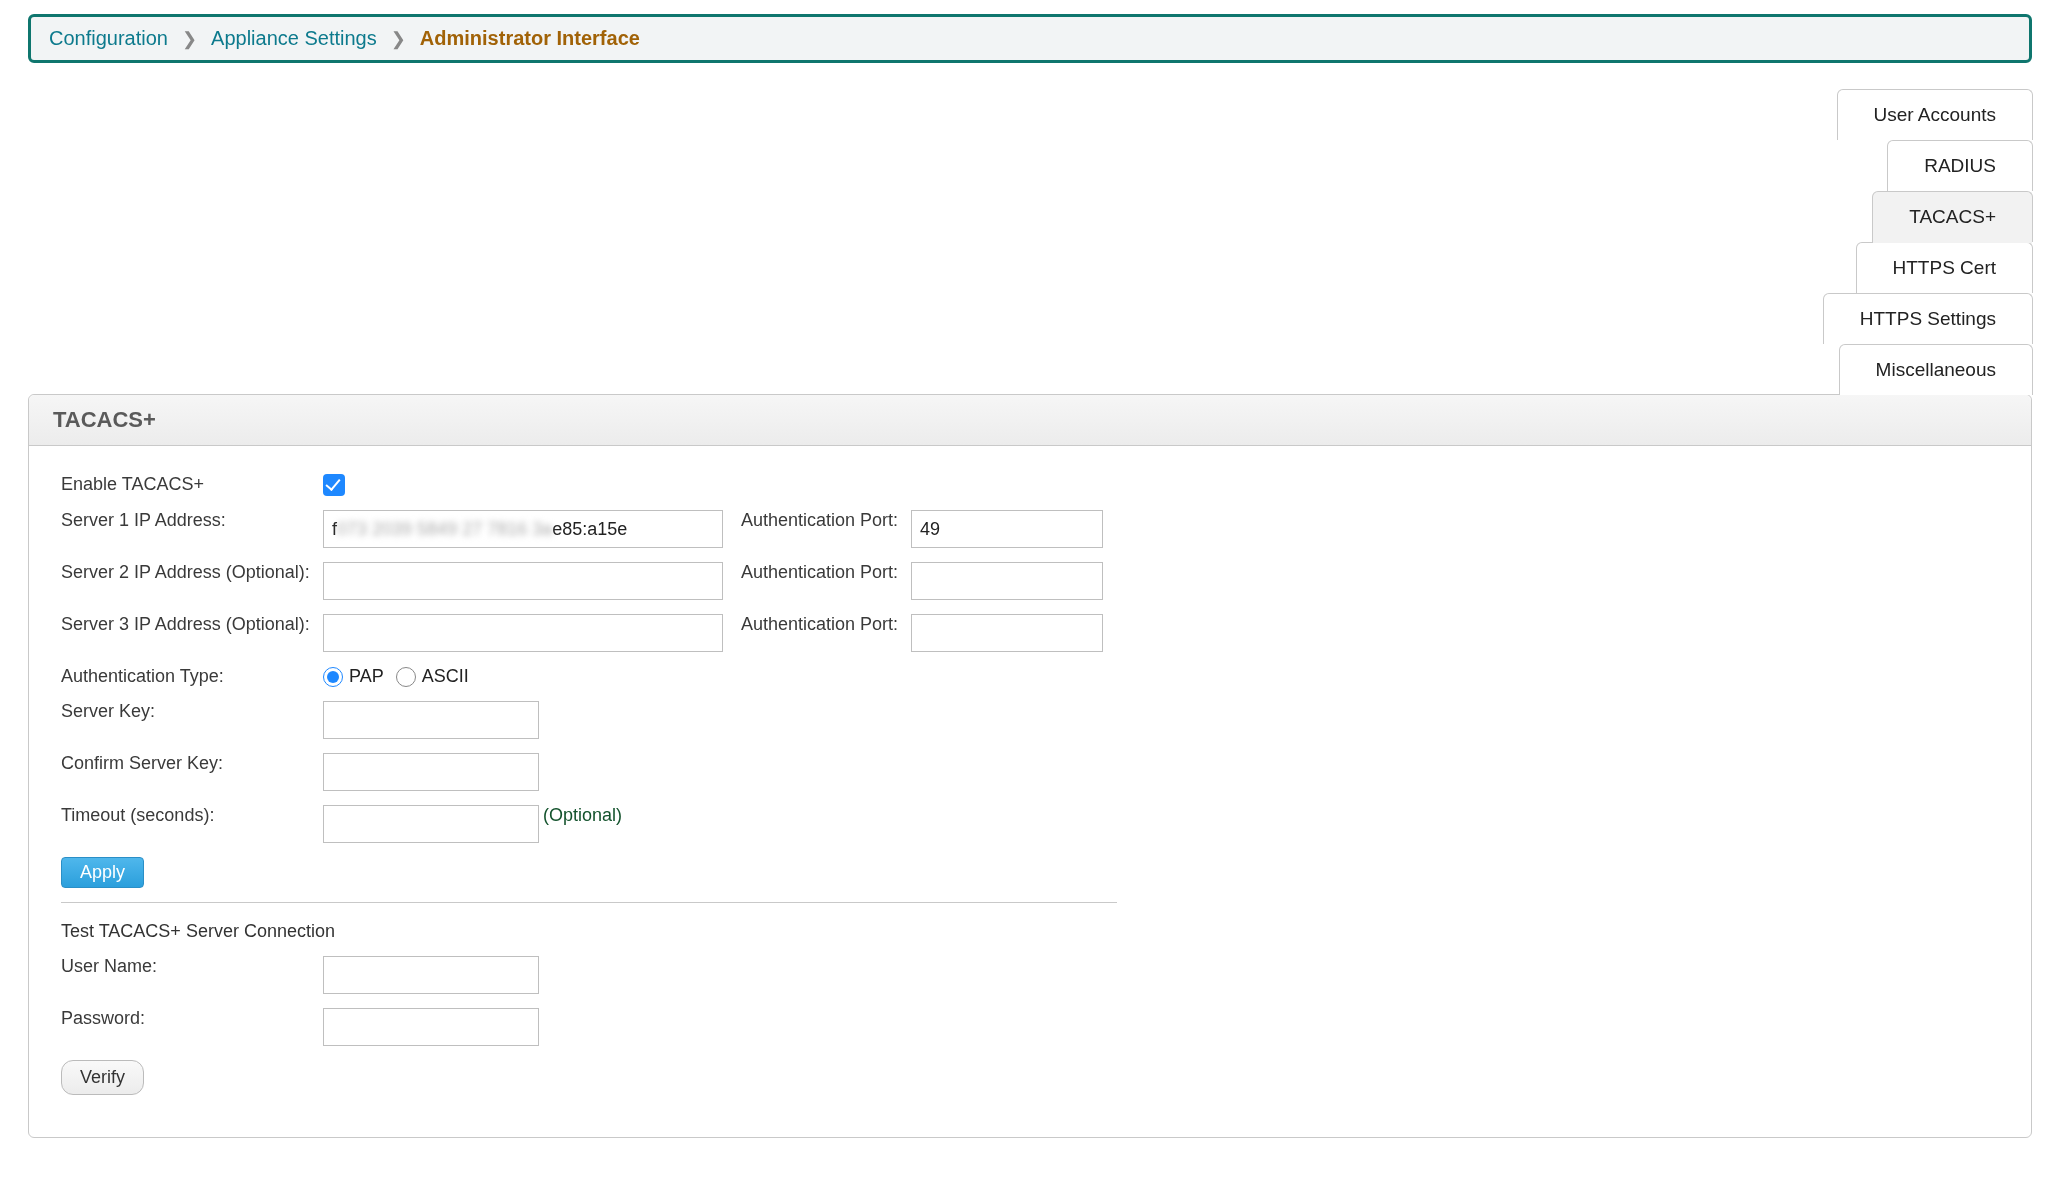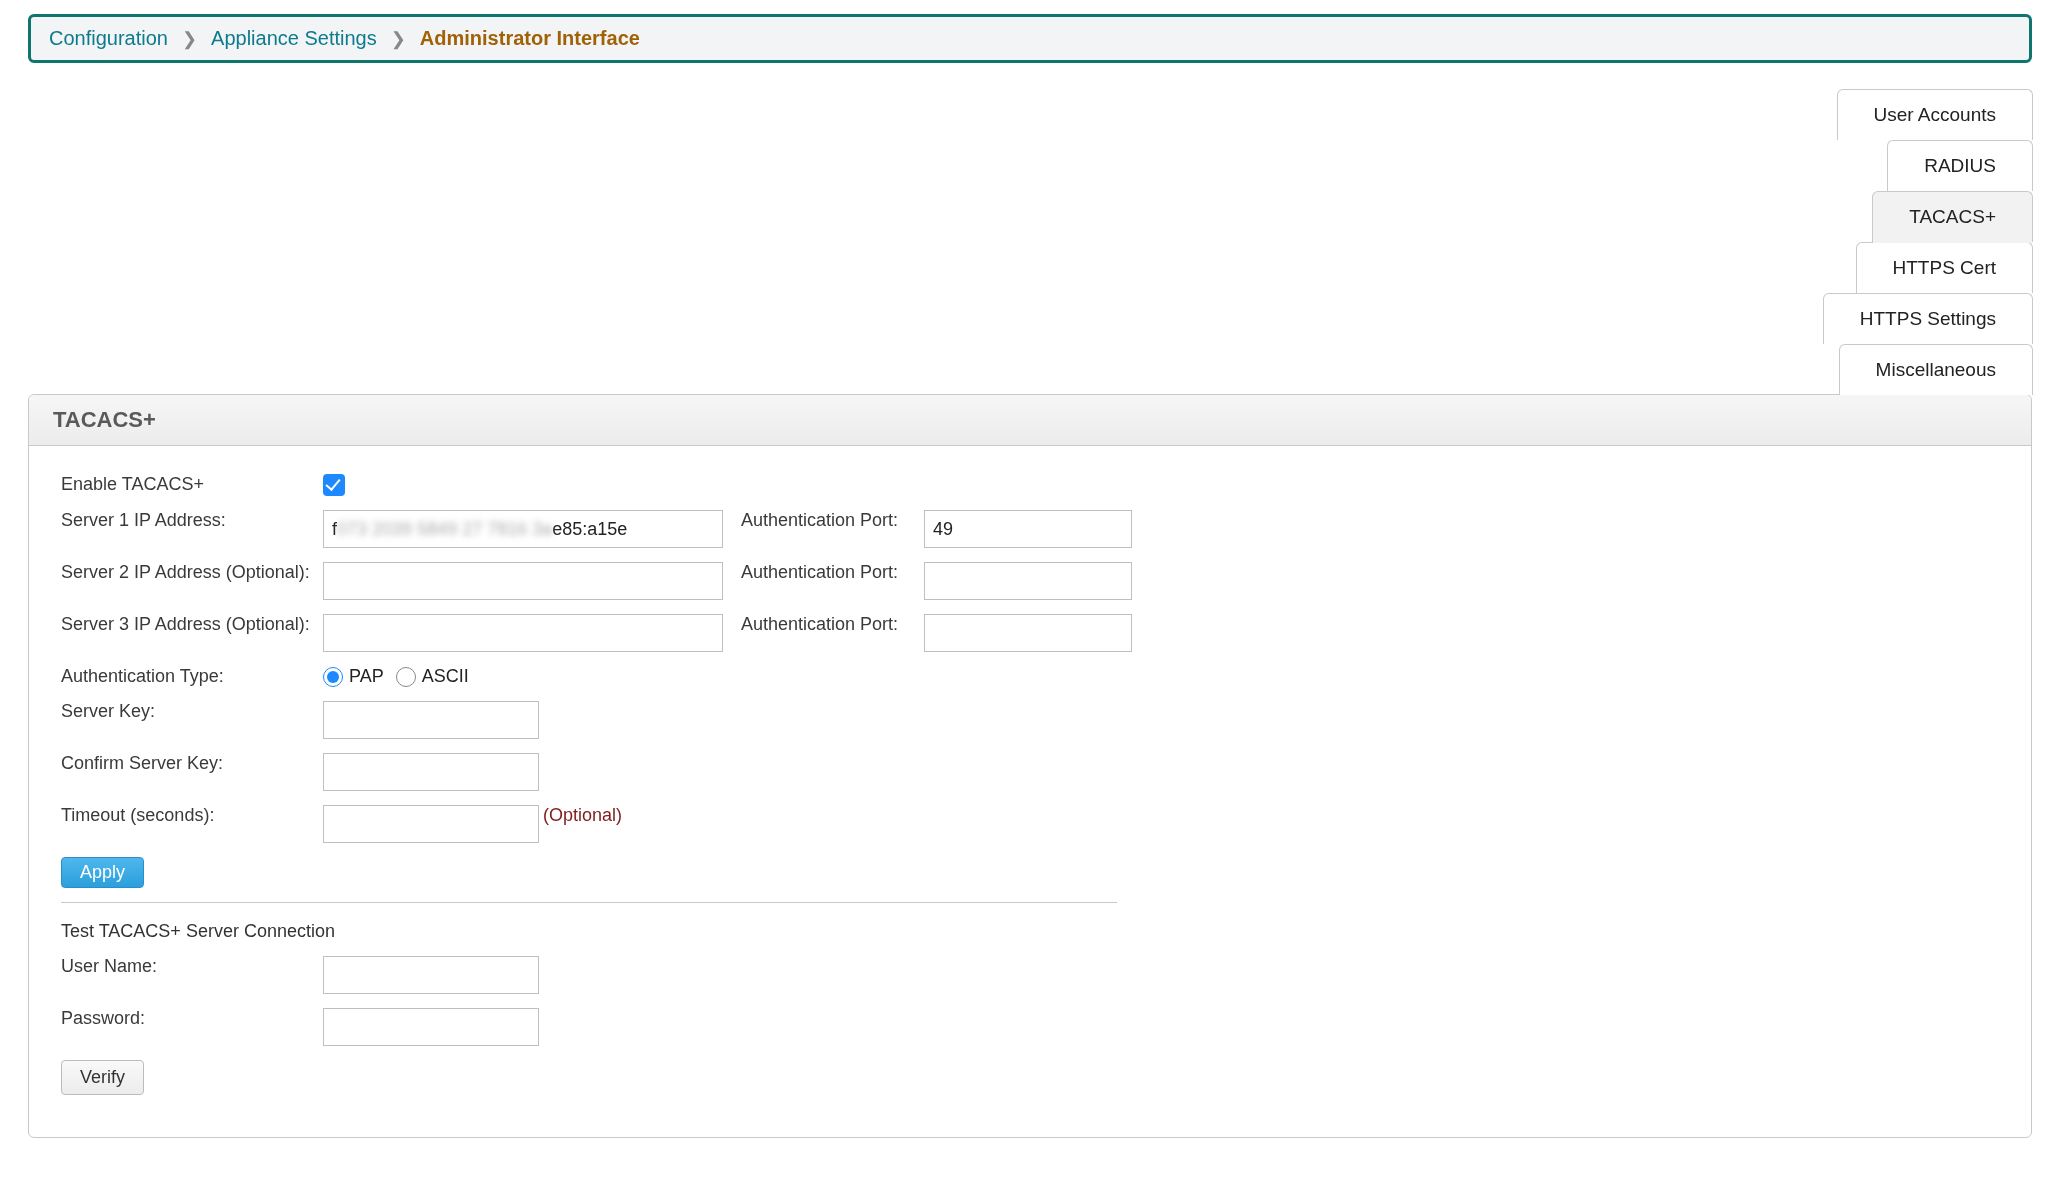--- a/index.html
+++ b/index.html
@@ -101,21 +101,21 @@
   }
   .input-text {
     border: 1px solid #bfbfbf;
     height: 38px;
     padding: 4px 8px;
     font-size: 18px;
     background: #fff;
     color: #222;
   }
   .input-wide { width: 400px; }
-  .input-med  { width: 208px; margin-left: 13px; }
+  .input-med  { width: 192px; }
   .input-sm   { width: 216px; }
   .mid-gap { width: 18px; }
   .auth-label {
     width: 170px;
     color: #3a3a3a;
     font-size: 18px;
   }
   .checkbox {
     appearance: none;
     width: 22px; height: 22px;
@@ -161,33 +161,33 @@
     border: 1px solid #2a8fc7;
     border-radius: 4px;
     color: #fff;
     font-size: 18px;
     padding: 4px 18px;
     cursor: pointer;
   }
   .btn-verify {
     background: linear-gradient(#f9f9f9, #ececec);
     border: 1px solid #bbb;
-    border-radius: 4px;
+    border-radius: 12px;
     color: #333;
     font-size: 18px;
     padding: 6px 18px;
     cursor: pointer;
   }
   .hr {
     border: none;
     border-top: 1px solid #c9c9c9;
     margin: 14px 0 18px 0;
     width: 1056px;
   }
-  .opt-text { margin-left: 4px; color:#7f1d1d; }
+  .opt-text { margin-left: 4px; color:#14532d; }
   .blurred {
     color: #aaa;
     filter: blur(3px);
     user-select: none;
   }
 </style>
 </head>
 <body>
 
 <div class="page">

